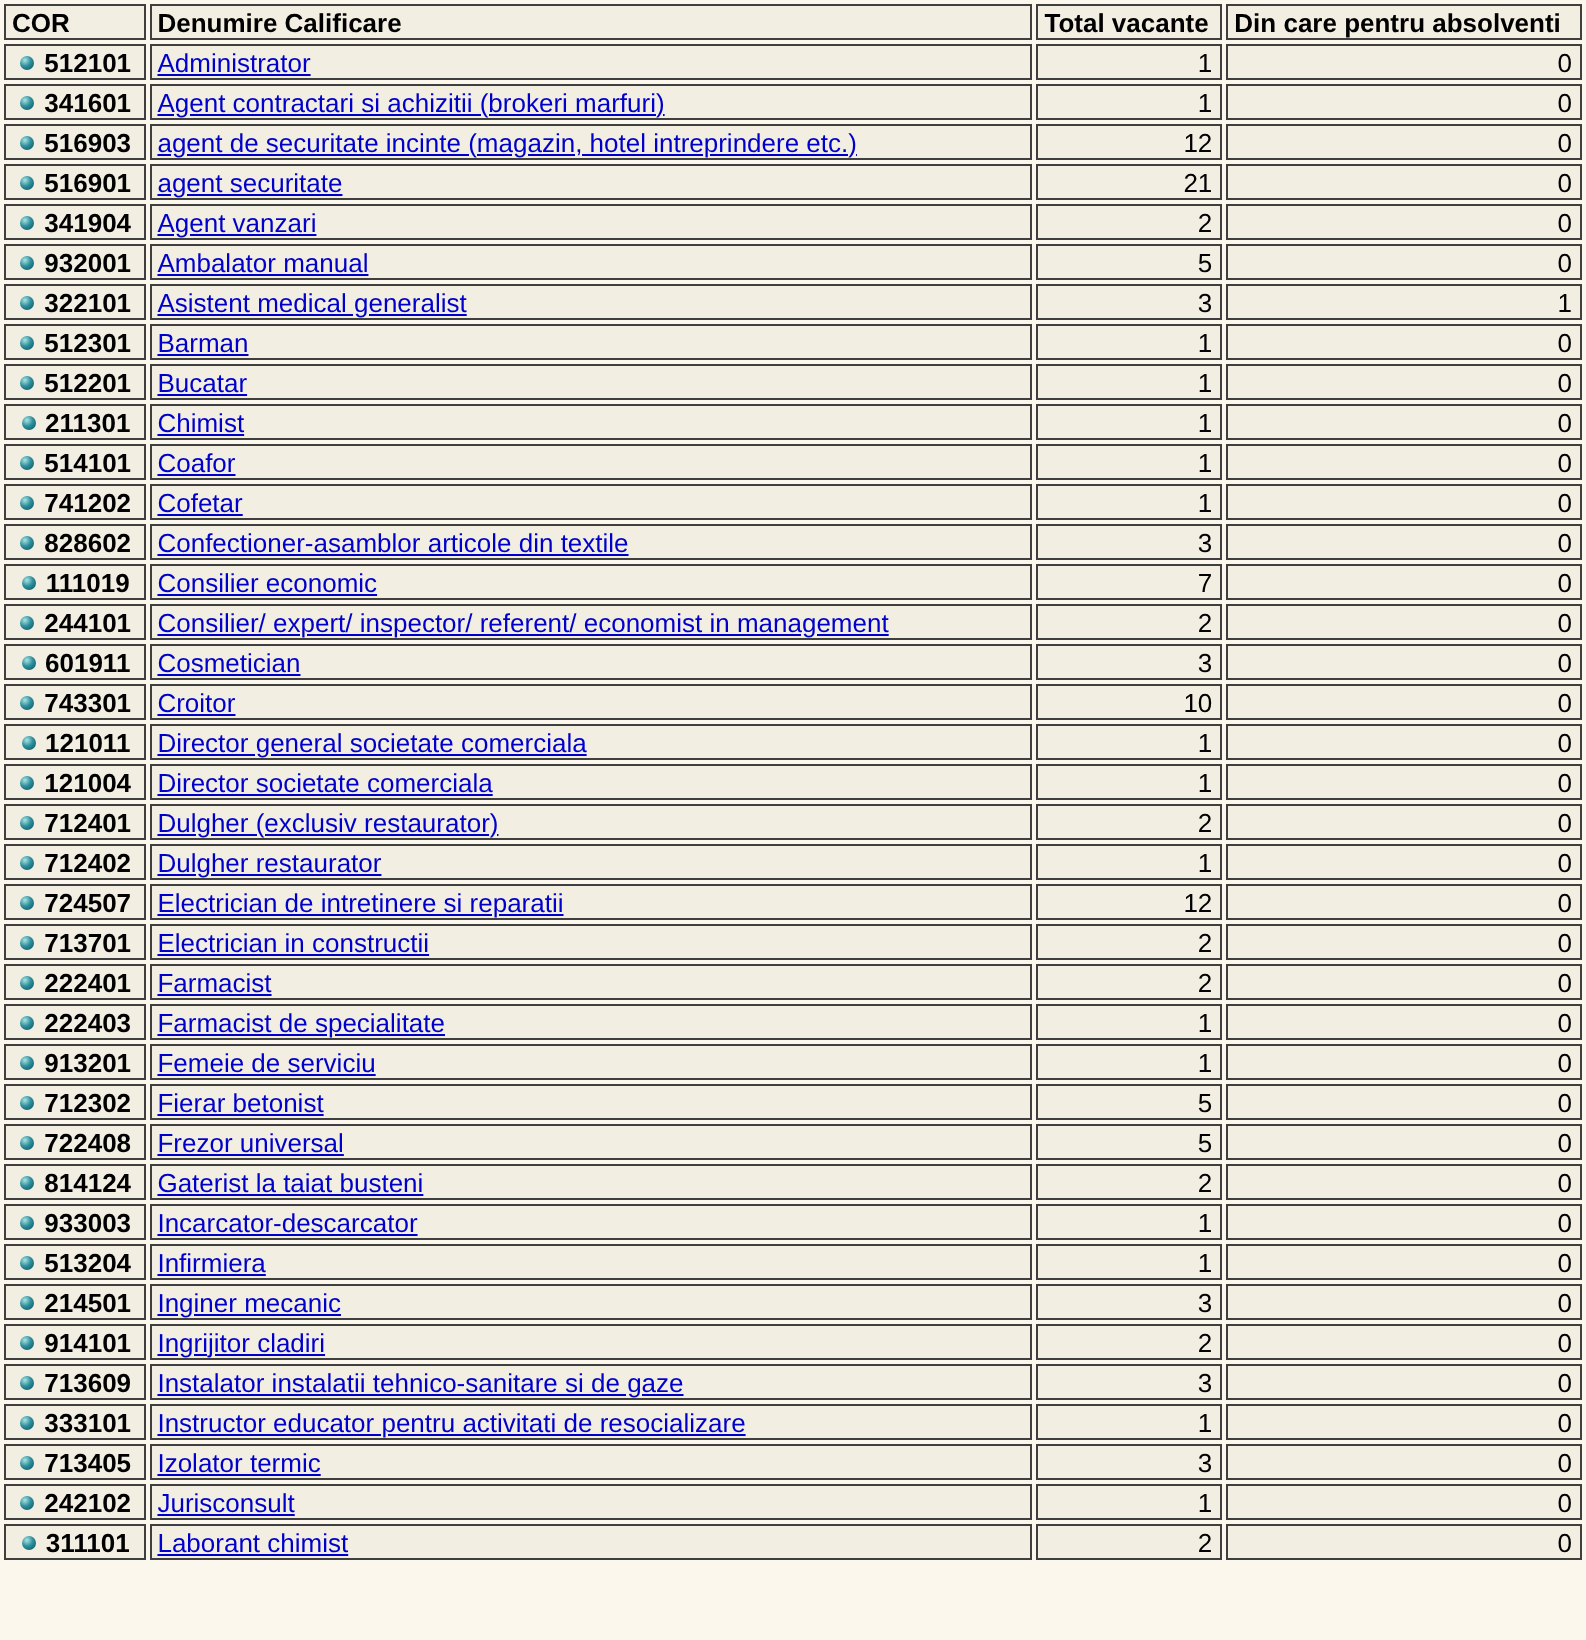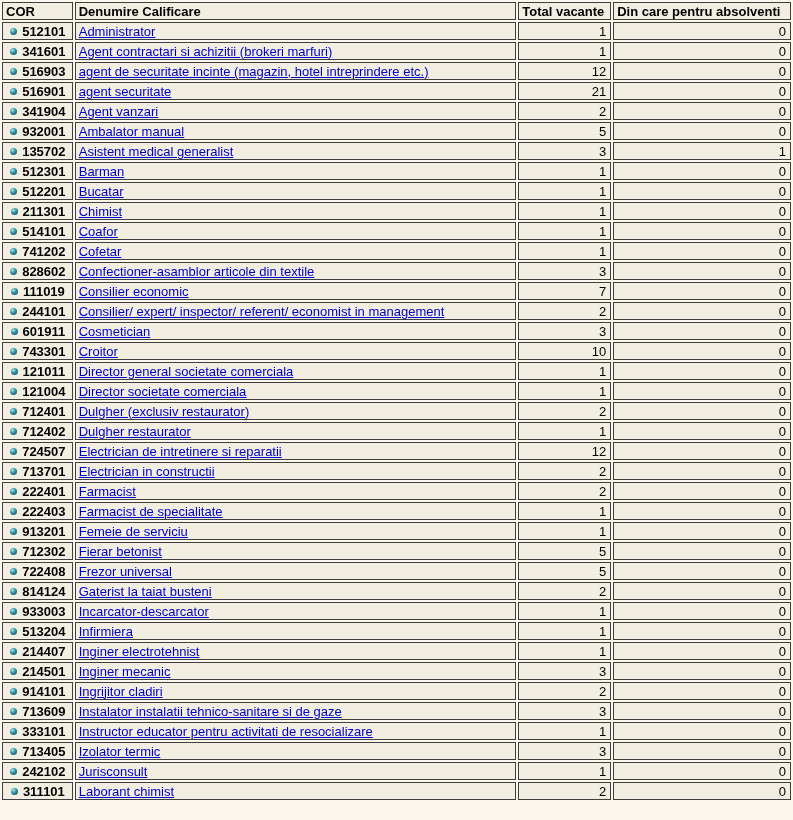--- a/index.html
+++ b/index.html
@@ -110,21 +110,21 @@
   </tr>
 
   <tr>
     <td class="cor-cell"><span class="bullet"></span><span class="cor-code">932001</span></td>
     <td class="name-cell"><a href="#" class="qual-link">Ambalator manual</a></td>
     <td class="num-cell total">5</td>
     <td class="num-cell grad">0</td>
   </tr>
 
   <tr>
-    <td class="cor-cell"><span class="bullet"></span><span class="cor-code">135702</span></td>
+    <td class="cor-cell"><span class="bullet"></span><span class="cor-code">322101</span></td>
     <td class="name-cell"><a href="#" class="qual-link">Asistent medical generalist</a></td>
     <td class="num-cell total">3</td>
     <td class="num-cell grad">1</td>
   </tr>
 
   <tr>
     <td class="cor-cell"><span class="bullet"></span><span class="cor-code">512301</span></td>
     <td class="name-cell"><a href="#" class="qual-link">Barman</a></td>
     <td class="num-cell total">1</td>
     <td class="num-cell grad">0</td>
@@ -285,26 +285,20 @@
     <td class="num-cell grad">0</td>
   </tr>
 
   <tr>
     <td class="cor-cell"><span class="bullet"></span><span class="cor-code">513204</span></td>
     <td class="name-cell"><a href="#" class="qual-link">Infirmiera</a></td>
     <td class="num-cell total">1</td>
     <td class="num-cell grad">0</td>
   </tr>
 
-  <tr>
-    <td class="cor-cell"><span class="bullet"></span><span class="cor-code">214407</span></td>
-    <td class="name-cell"><a href="#" class="qual-link">Inginer electrotehnist</a></td>
-    <td class="num-cell total">1</td>
-    <td class="num-cell grad">0</td>
-  </tr>
 
   <tr>
     <td class="cor-cell"><span class="bullet"></span><span class="cor-code">214501</span></td>
     <td class="name-cell"><a href="#" class="qual-link">Inginer mecanic</a></td>
     <td class="num-cell total">3</td>
     <td class="num-cell grad">0</td>
   </tr>
 
   <tr>
     <td class="cor-cell"><span class="bullet"></span><span class="cor-code">914101</span></td>

